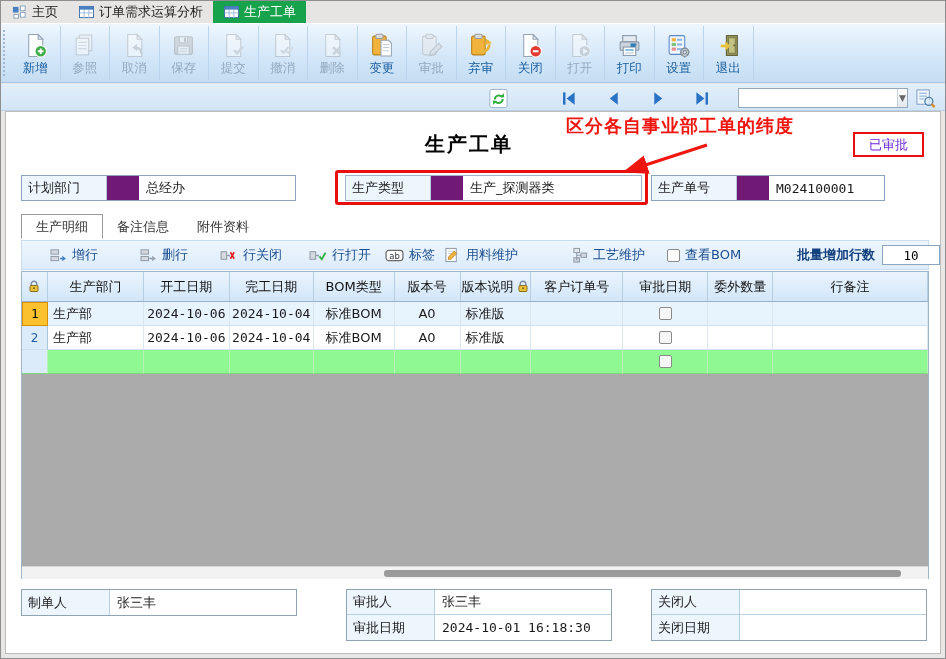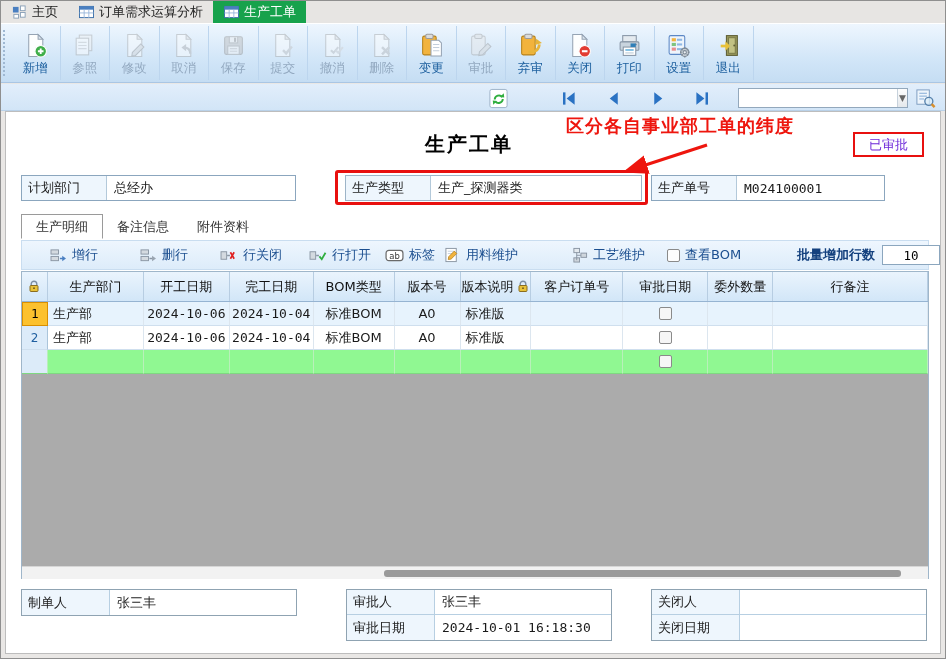--- a/index.html
+++ b/index.html
@@ -33,21 +33,21 @@
 
   
   #content { position:absolute; left:4px; right:4px; top:110px; bottom:4px; background:#fff; border:1px solid #bdbdbd; }
 
   #page-title { position:absolute; left:424px; top:130px; font-family:"DejaVu Serif", serif; font-size:20px; font-weight:bold; letter-spacing:2px; color:#000; }
   #annotation { position:absolute; left:565px; top:113px; font-size:18px; font-weight:bold; color:#ee160e; letter-spacing:1px; }
   #annotation-arrow { position:absolute; left:608px; top:138px; }
   #status-badge { position:absolute; left:852px; top:131px; width:71px; height:25px; border:2px solid #e8100f; color:#6d28d9; font-size:13px; display:flex; align-items:center; justify-content:center; }
 
   
-  .field { position:absolute; height:26px; display:flex; border:1px solid #8ba6be; background:#404040; }
+  .field { position:absolute; height:26px; display:flex; border:1px solid #8ba6be; background:#701a75;gap:32px; }
   .field .flabel { width:85px; background:#eef6fd; border-right:1px solid #b3c9da; padding-left:6px; display:flex; align-items:center; font-size:13px; color:#1a1a1a; }
   .field .fvalue { flex:1; padding-left:7px; display:flex; align-items:center; font-size:13px; background:#fff; }
   #field-0 { left:20px;  top:174px; width:275px; }
   #field-1 { left:344px; top:174px; width:297px; border-color:#9db4c8; }
   #field-2 { left:650px; top:174px; width:234px; }
   #red-box { position:absolute; left:334px; top:169px; width:313px; height:35px; border:3px solid #e8100f; border-radius:3px; pointer-events:none; }
   .mono { font-family:"DejaVu Sans Mono", monospace; font-size:12.5px; }
 
   
   #detail-tabs { position:absolute; left:20px; top:213px; height:25px; display:flex; }
@@ -149,30 +149,20 @@
             <path d="M6 9h8M6 12h8M6 15h8" stroke="#b9c6d2"></path>
           </svg>
         </span>
         <span class="lbl">参照</span>
       </div>
       <div class="tb-btn disabled">
         <span class="ico">
           <svg width="25" height="25" viewBox="0 0 24 24">
             <path d="M5.5 1.5h9l4.5 4.5v16.5h-13.5z" fill="#fdfefe" stroke="#96a4b4"></path>
             <path d="M14.5 1.5l4.5 4.5h-4.5z" fill="#dde6ee" stroke="#96a4b4"></path>
-            <path d="M10 18.5l8-8 3 3-8 8-3.6.6z" fill="#cfd6de" stroke="#8795a5"></path>
-          </svg>
-        </span>
-        <span class="lbl">修改</span>
-      </div>
-      <div class="tb-btn disabled">
-        <span class="ico">
-          <svg width="25" height="25" viewBox="0 0 24 24">
-            <path d="M5.5 1.5h9l4.5 4.5v16.5h-13.5z" fill="#fdfefe" stroke="#96a4b4"></path>
-            <path d="M14.5 1.5l4.5 4.5h-4.5z" fill="#dde6ee" stroke="#96a4b4"></path>
             <path d="M18.5 20c0-4-2.5-6-6-6" fill="none" stroke="#9fb0c0" stroke-width="2"></path>
             <path d="M14.5 10.5L10 14l4.5 3.5z" fill="#9fb0c0"></path>
           </svg>
         </span>
         <span class="lbl">取消</span>
       </div>
       <div class="tb-btn disabled">
         <span class="ico">
           <svg width="25" height="25" viewBox="0 0 24 24">
             <rect x="3.5" y="3.5" width="17" height="17" rx="1.5" fill="#aebdcd" stroke="#7c8ea2"></rect>
@@ -250,20 +240,31 @@
       <div class="tb-btn">
         <span class="ico">
           <svg width="25" height="25" viewBox="0 0 24 24">
             <path d="M5.5 1.5h9l4.5 4.5v16.5h-13.5z" fill="#fdfefe" stroke="#96a4b4"></path>
             <path d="M14.5 1.5l4.5 4.5h-4.5z" fill="#dde6ee" stroke="#96a4b4"></path>
             <circle cx="17" cy="17.5" r="5.5" fill="#e23c32" stroke="#fff"></circle>
             <path d="M14.3 17.5h5.4" stroke="#fff" stroke-width="2"></path>
           </svg>
         </span>
         <span class="lbl">关闭</span>
+      </div>
+      <div class="tb-btn disabled">
+        <span class="ico">
+          <svg width="25" height="25" viewBox="0 0 24 24">
+            <path d="M5.5 1.5h9l4.5 4.5v16.5h-13.5z" fill="#fdfefe" stroke="#96a4b4"></path>
+            <path d="M14.5 1.5l4.5 4.5h-4.5z" fill="#dde6ee" stroke="#96a4b4"></path>
+            <circle cx="17" cy="17.5" r="5.5" fill="#aab6c2" stroke="#fff"></circle>
+            <path d="M15.5 14.8l4.5 2.7-4.5 2.7z" fill="#fff"></path>
+          </svg>
+        </span>
+        <span class="lbl">打开</span>
       </div>
       <div class="tb-btn">
         <span class="ico">
           <svg width="25" height="25" viewBox="0 0 24 24">
             <rect x="5.5" y="2.5" width="13" height="6" fill="#e4eaef" stroke="#8795a5"></rect>
             <rect x="3" y="8.5" width="18" height="8" rx="1" fill="#c9d4de" stroke="#8795a5"></rect>
             <circle cx="18" cy="11" r="1" fill="#6f8196"></circle>
             <rect x="6" y="13.5" width="12" height="8" fill="#fff" stroke="#8795a5"></rect>
             <rect x="8" y="15.5" width="8" height="1.6" fill="#6fb6df"></rect>
             <rect x="8" y="18.3" width="8" height="1.6" fill="#d4dde5"></rect>

